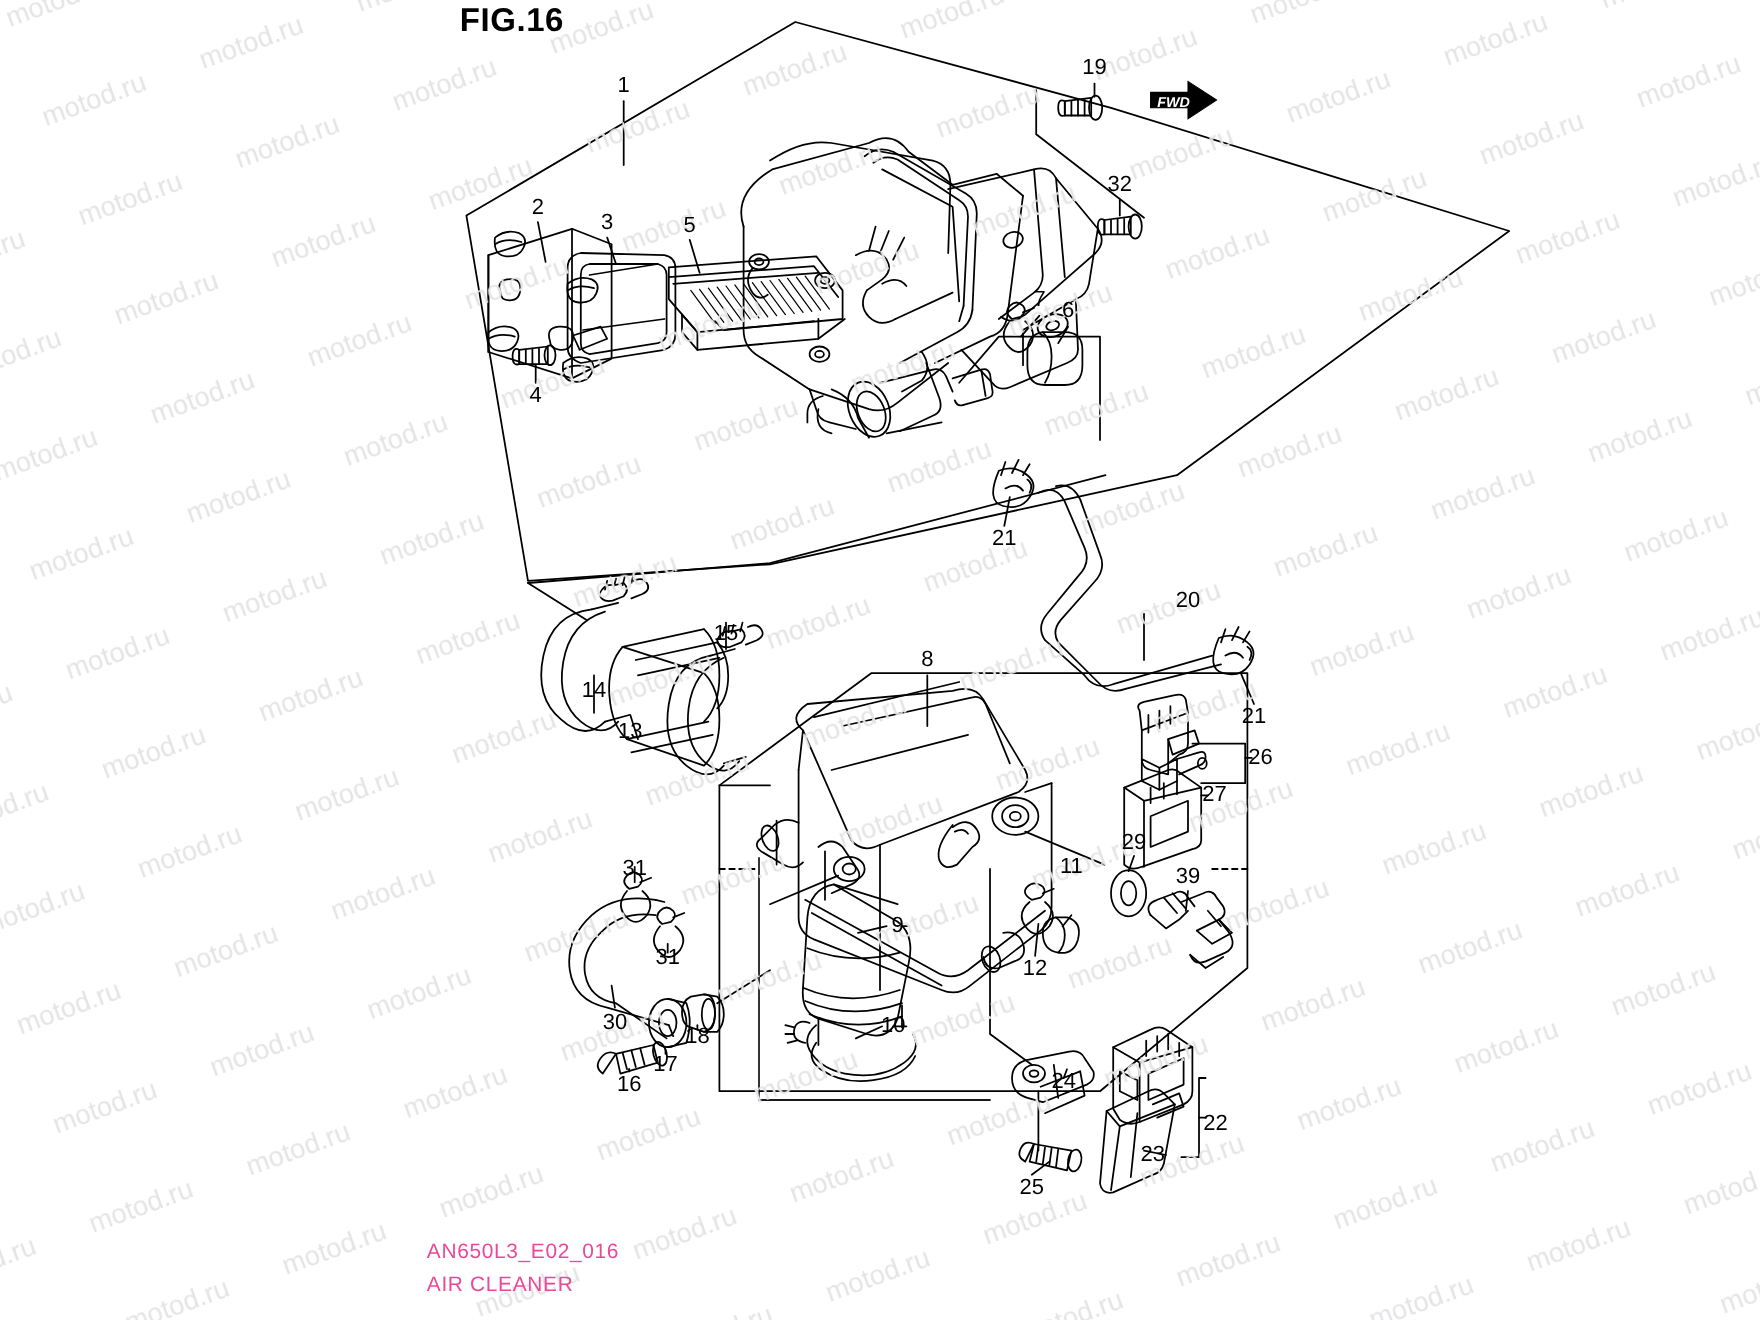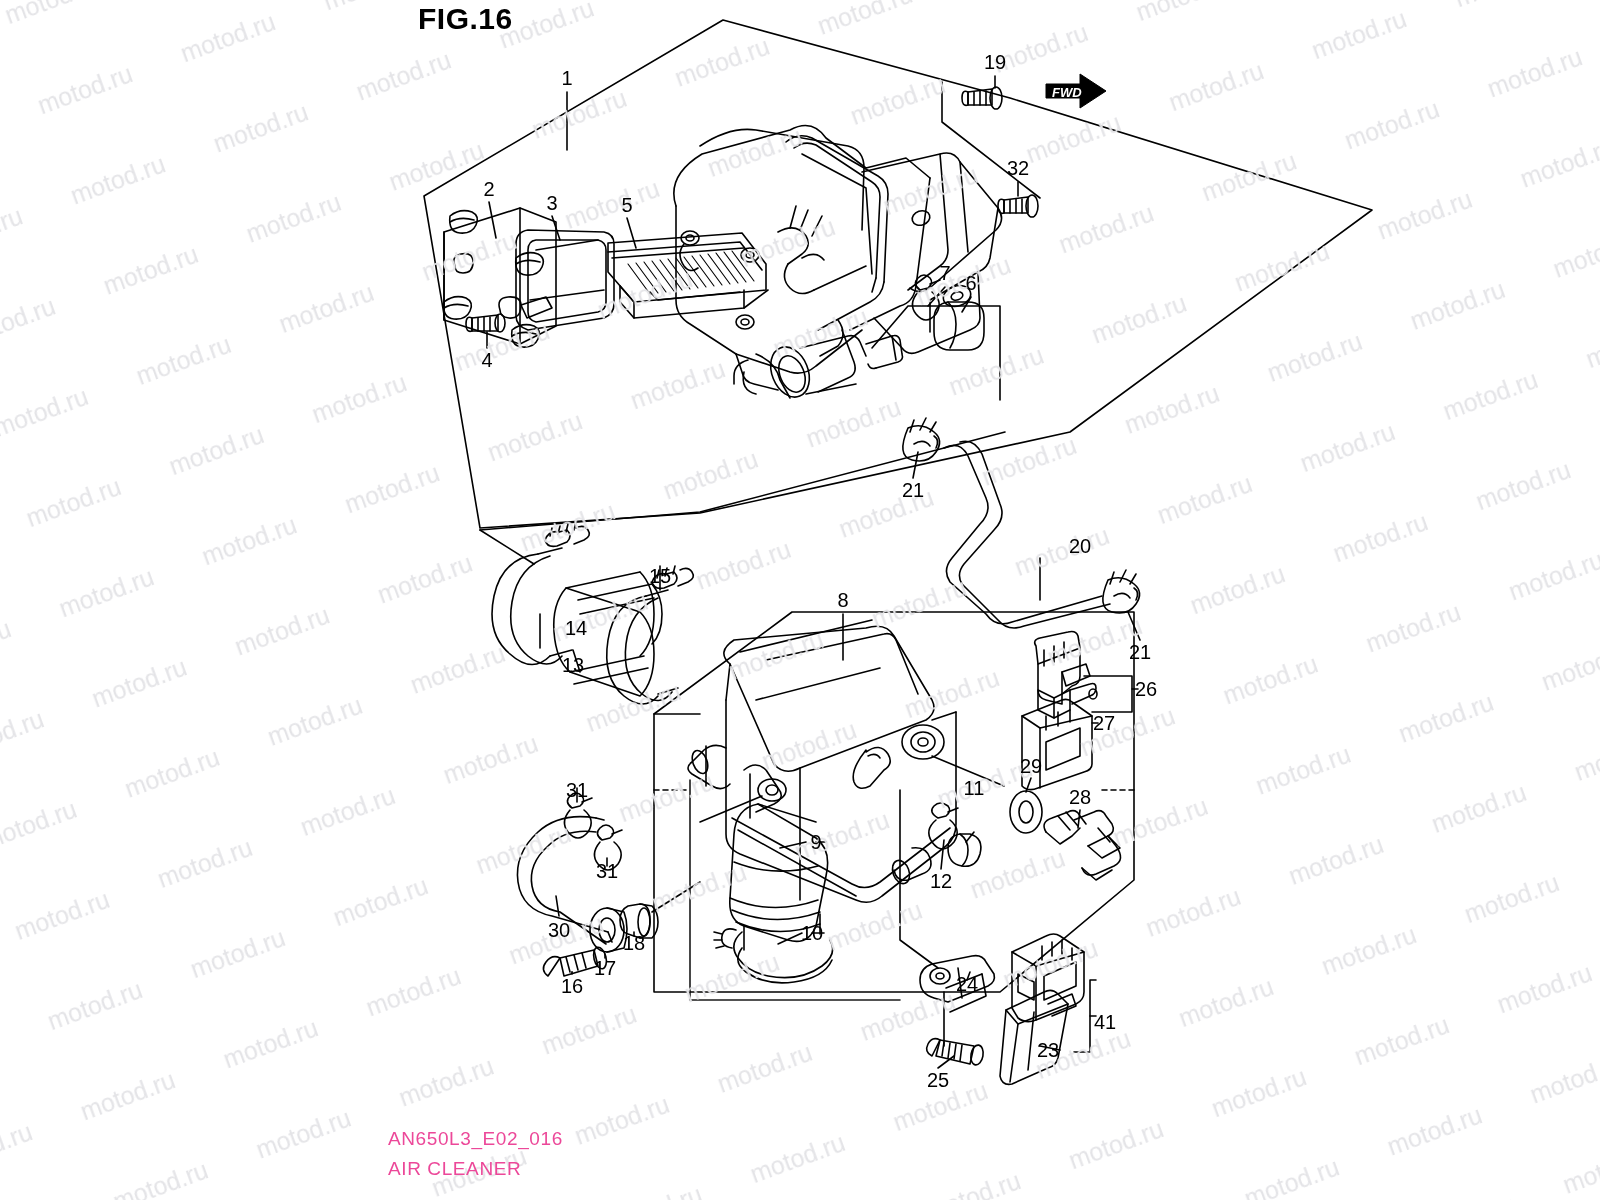--- a/index.html
+++ b/index.html
@@ -489,36 +489,36 @@
         <div class="callout" style="left: 487px; top: 360px;">4</div>
         <div class="callout" style="left: 627px; top: 205px;">5</div>
         <div class="callout" style="left: 971px; top: 283px;">6</div>
         <div class="callout" style="left: 945px; top: 273px;">7</div>
         <div class="callout" style="left: 843px; top: 600px;">8</div>
         <div class="callout" style="left: 816px; top: 842px;">9</div>
         <div class="callout" style="left: 812px; top: 933px;">10</div>
         <div class="callout" style="left: 974px; top: 788px;">11</div>
         <div class="callout" style="left: 941px; top: 881px;">12</div>
         <div class="callout" style="left: 573px; top: 665px;">13</div>
-        <div class="callout" style="left: 540px; top: 628px; margin-left: 36px;">14</div>
+        <div class="callout" style="left: 540px; top: 628px;">14</div>
         <div class="callout" style="left: 660px; top: 576px;">15</div>
         <div class="callout" style="left: 572px; top: 986px;">16</div>
         <div class="callout" style="left: 605px; top: 968px;">17</div>
         <div class="callout" style="left: 634px; top: 943px;">18</div>
         <div class="callout" style="left: 995px; top: 62px;">19</div>
         <div class="callout" style="left: 1080px; top: 546px;">20</div>
         <div class="callout" style="left: 913px; top: 490px;">21</div>
         <div class="callout" style="left: 1140px; top: 652px;">21</div>
-        <div class="callout" style="left: 1105px; top: 1022px;">41</div>
+        <div class="callout" style="left: 1105px; top: 1022px;">22</div>
         <div class="callout" style="left: 1048px; top: 1050px; text-align: center;">23</div>
         <div class="callout" style="left: 967px; top: 984px;">24</div>
         <div class="callout" style="left: 938px; top: 1080px;">25</div>
         <div class="callout" style="left: 1146px; top: 689px;">26</div>
         <div class="callout" style="left: 1104px; top: 723px;">27</div>
-        <div class="callout" style="left: 1080px; top: 797px;">28</div>
+        <div class="callout" style="left: 1080px; top: 797px;">39</div>
         <div class="callout" style="left: 1031px; top: 766px;">29</div>
         <div class="callout" style="left: 559px; top: 930px;">30</div>
         <div class="callout" style="left: 577px; top: 790px;">31</div>
         <div class="callout" style="left: 607px; top: 871px;">31</div>
         <div class="callout" style="left: 1018px; top: 168px;">32</div>
       </div>
   </div>
 
 </div>
 

